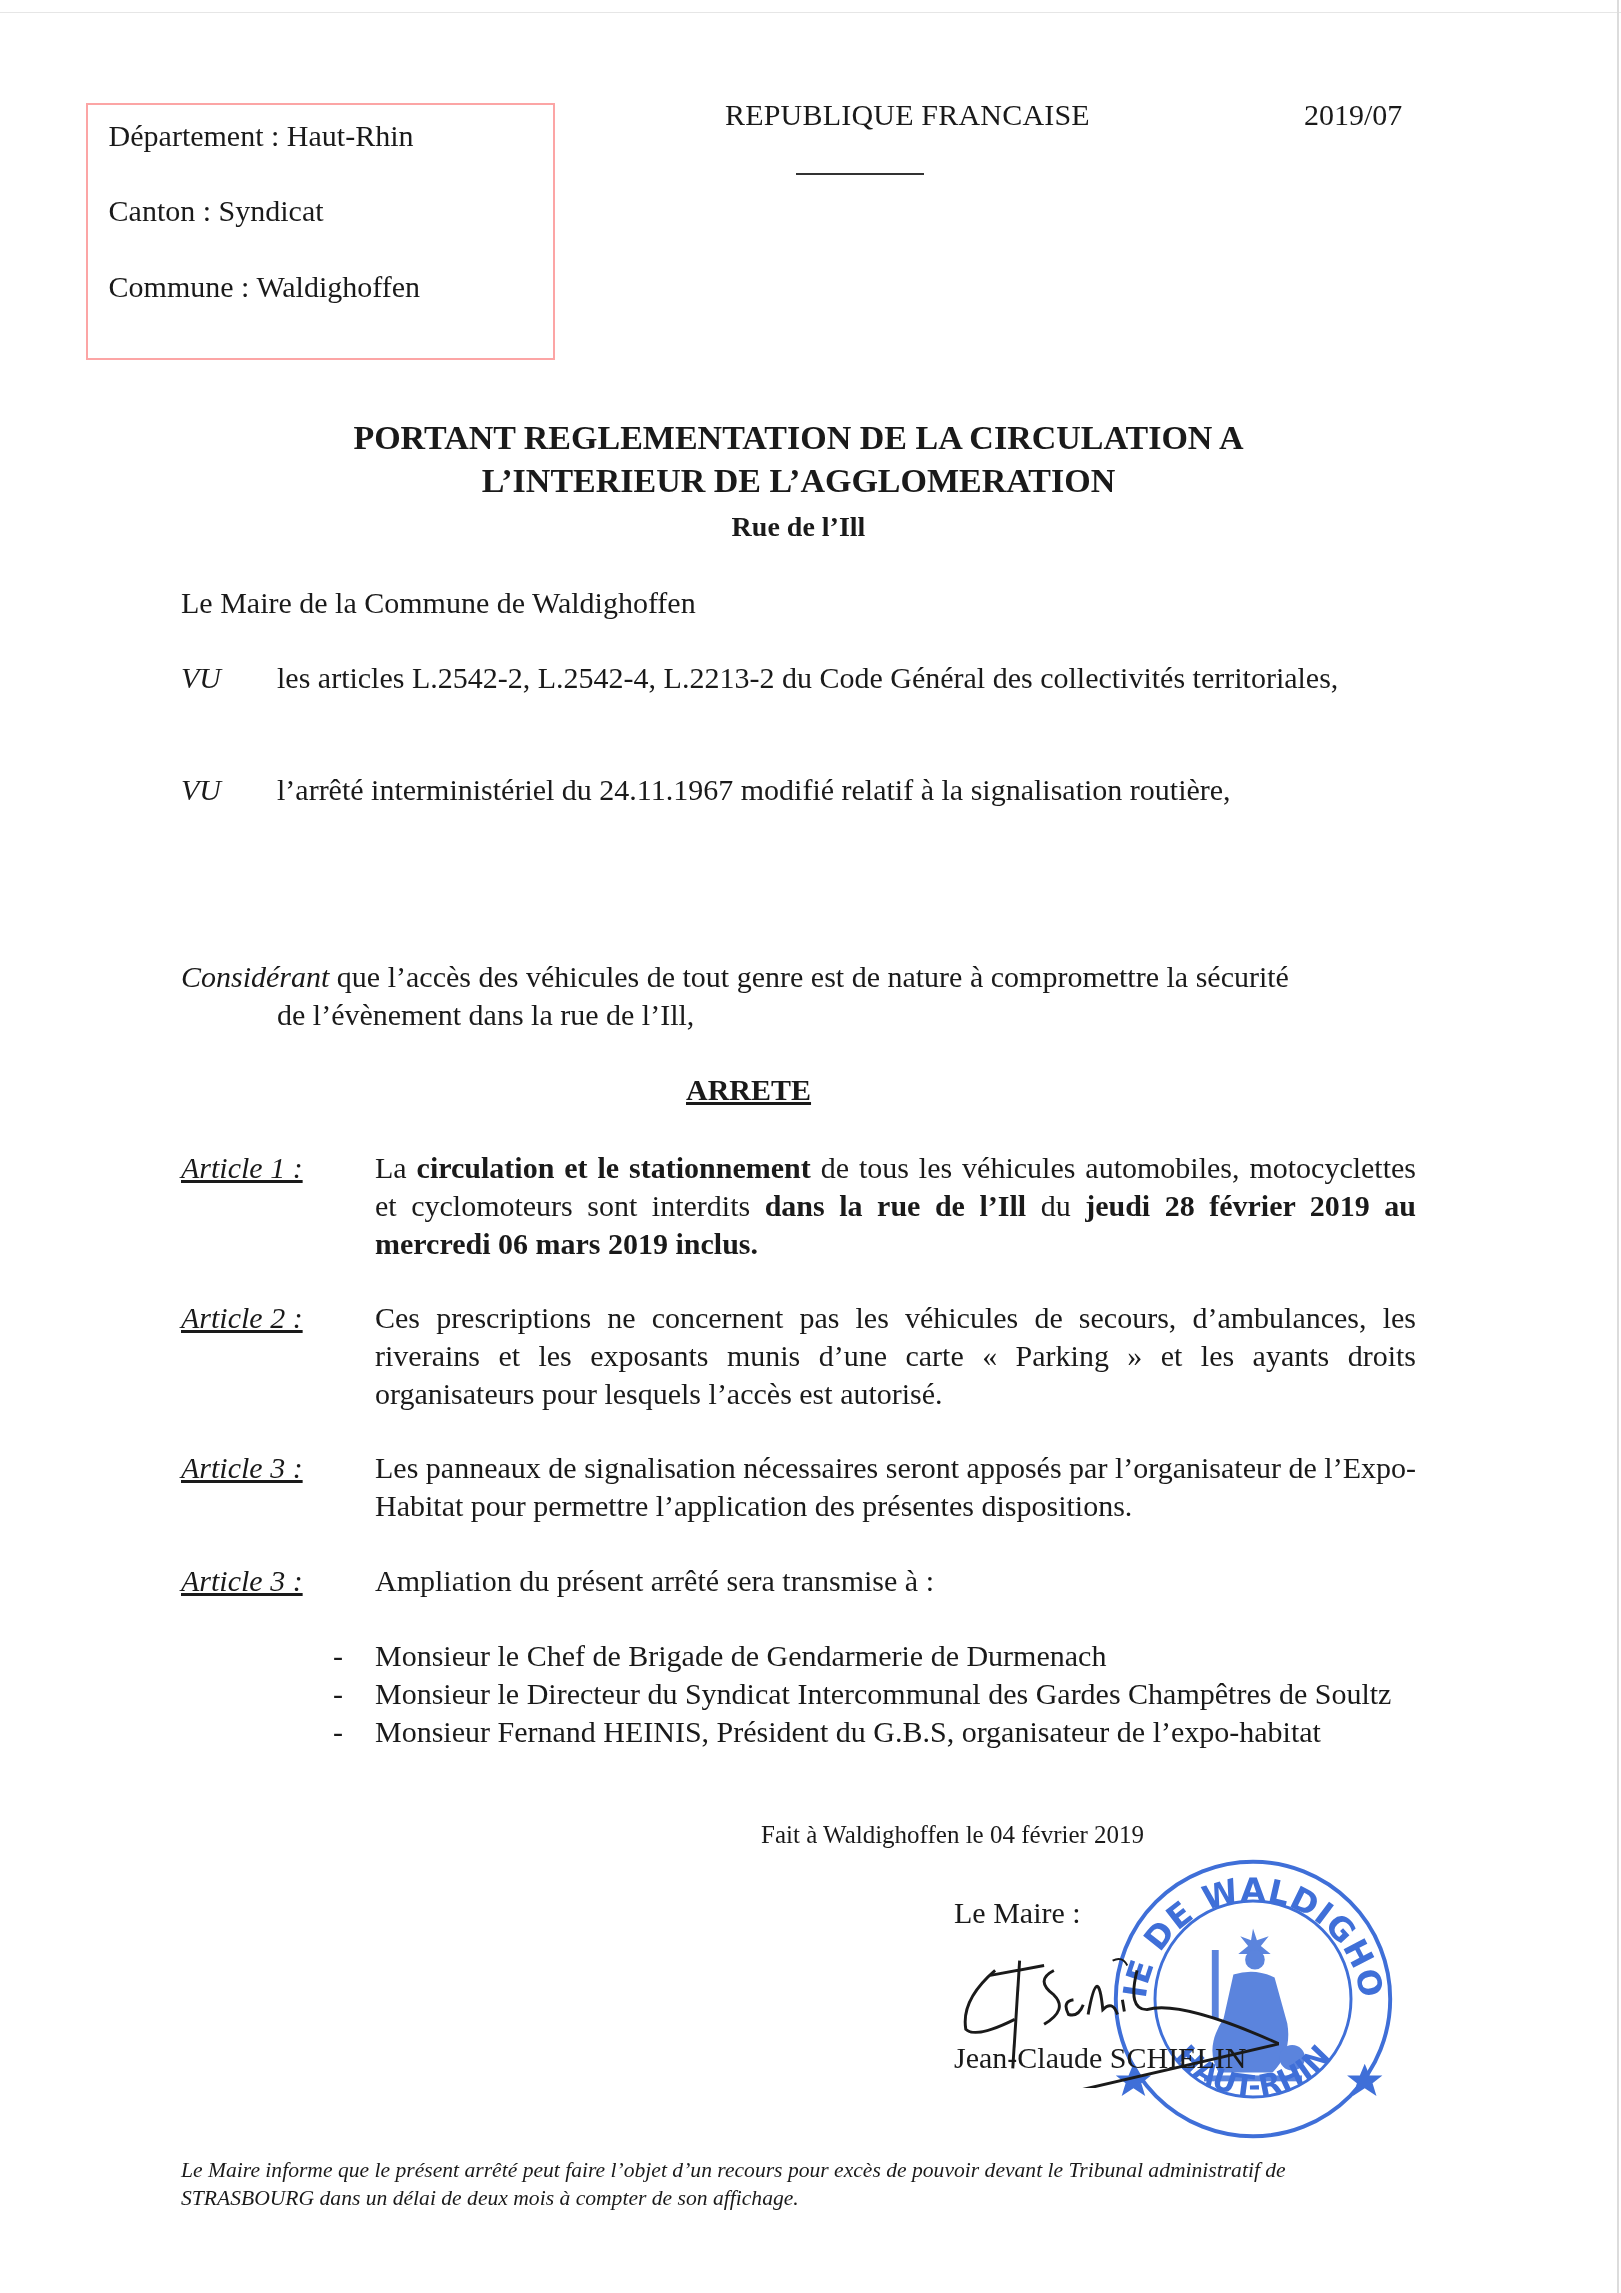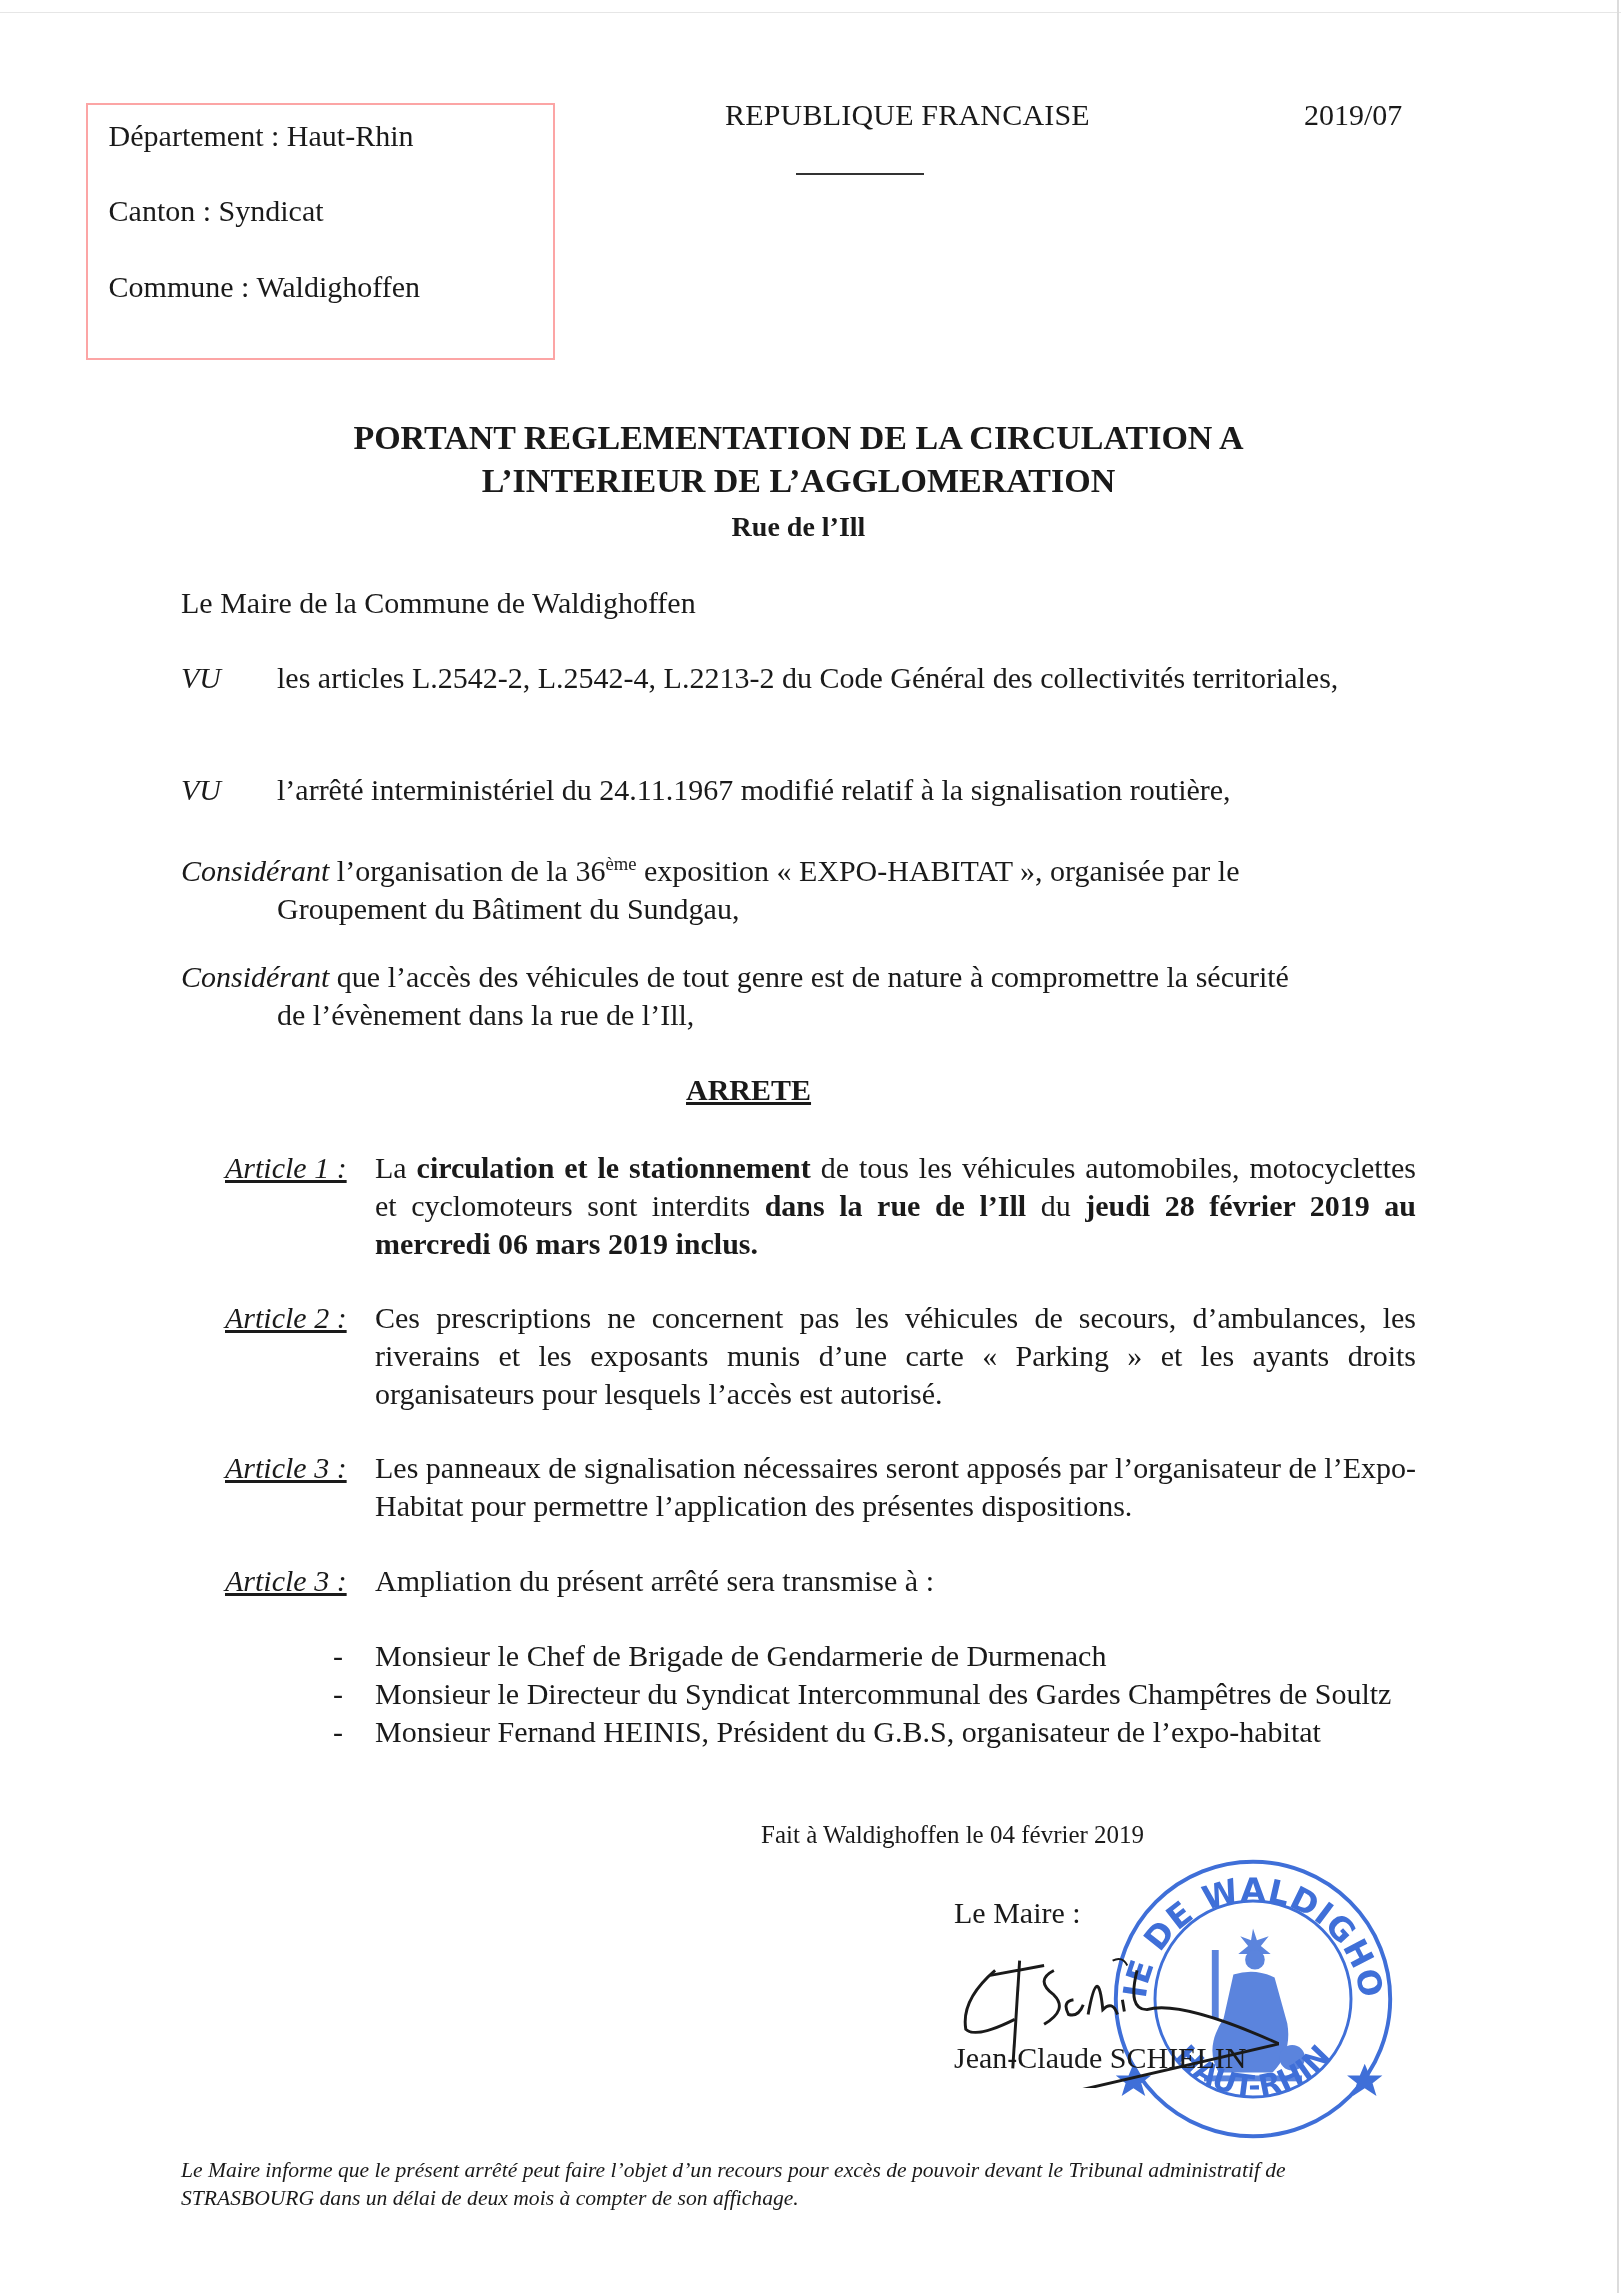--- a/index.html
+++ b/index.html
@@ -41,21 +41,21 @@
   .consid .cont { margin-left: 96px; }
 
   .vu1 { top: 659px; }
   .vu2 { top: 771px; }
   .consid1 { top: 845px; }
   .consid2 { top: 958px; }
 
   .arrete-heading { position: absolute; left: 686px; width: 255px; text-align: left; top: 1073px; font-size: 30px; font-weight: bold; text-decoration: underline; }
 
   .article { position: absolute; left: 181px; width: 1235px; }
-  .article .label { position: absolute; left: 0; top: 0; font-style: italic; text-decoration: underline; margin-left: 44px; }
+  .article .label { position: absolute; left: 0; top: 0; font-style: italic; text-decoration: underline; }
   .article .content { margin-left: 194px; text-align: justify; text-align-last: left; }
   .art1 { top: 1149px; }
   .art2 { top: 1299px; }
   .art3 { top: 1449px; }
   .art4 { top: 1562px; }
 
   .recipients { position: absolute; left: 333px; top: 1637px; width: 1083px; list-style: none; margin: 0; padding: 0; }
   .recipients li { position: relative; padding-left: 42px; }
   .recipients li .dash { position: absolute; left: 0; top: 0; }
 
@@ -94,26 +94,20 @@
   <div class="clause vu1 body-text">
     <span class="label">VU</span>
     <div class="content">les articles L.2542-2, L.2542-4, L.2213-2 du Code Général des collectivités territoriales,</div>
   </div>
 
   <div class="clause vu2 body-text">
     <span class="label">VU</span>
     <div class="content">l’arrêté interministériel du 24.11.1967 modifié relatif à la signalisation routière,</div>
   </div>
 
-  <div class="clause consid consid1 body-text">
-    <div class="first">
-      <i>Considérant</i><span> l’organisation de la 36</span><sup style="font-size:18.6px;">ème</sup><span> exposition « EXPO-HABITAT », organisée par le</span>
-    </div>
-    <div class="cont">Groupement du Bâtiment du Sundgau,</div>
-  </div>
 
   <div class="clause consid consid2 body-text">
     <div class="first">
       <i>Considérant</i><span> que l’accès des véhicules de tout genre est de nature à compromettre la sécurité</span>
     </div>
     <div class="cont">de l’évènement dans la rue de l’Ill,</div>
   </div>
 
   <div class="arrete-heading">ARRETE</div>
 

